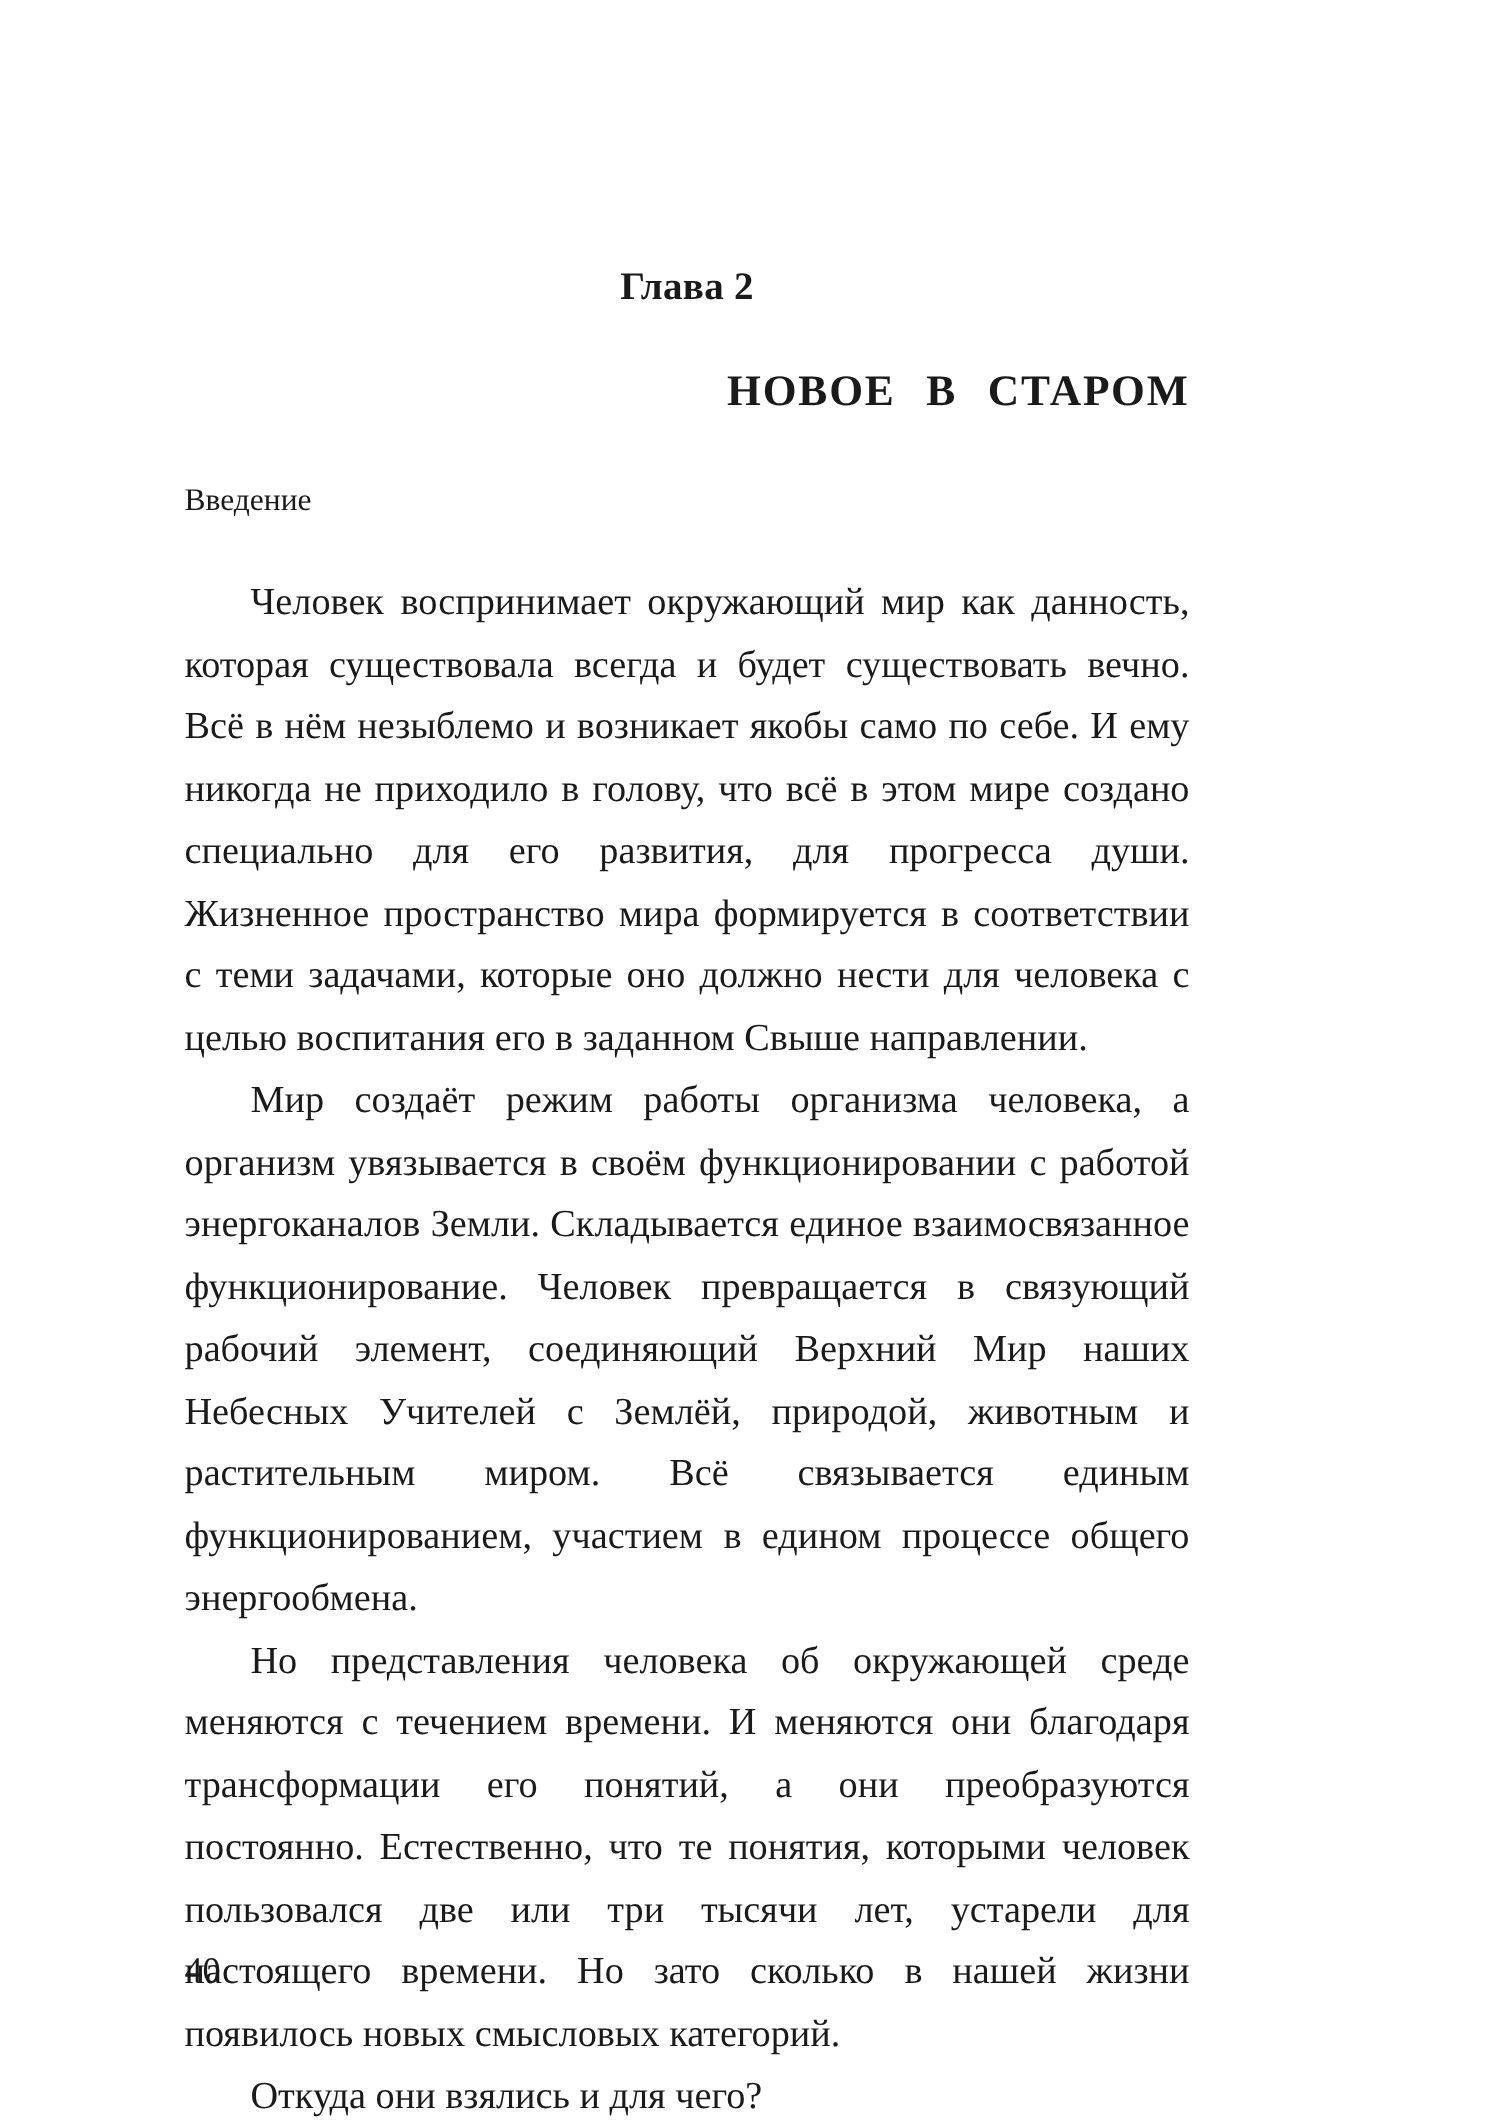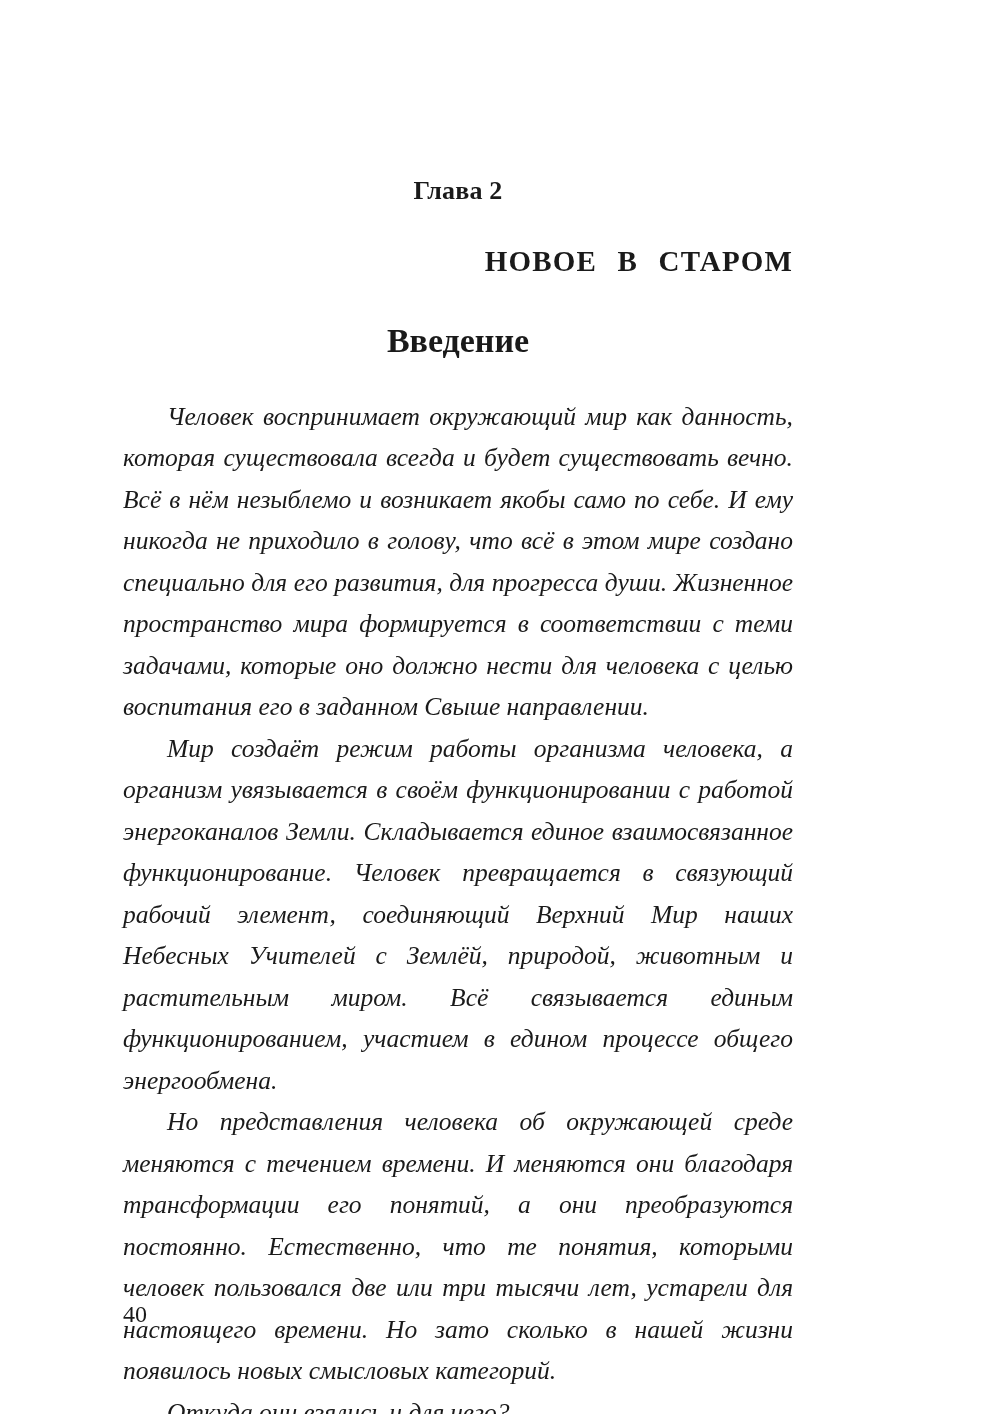--- a/index.html
+++ b/index.html
@@ -48,36 +48,34 @@
     font-weight: bold;
     font-size: 29px;
     line-height: 1.2;
     letter-spacing: 1.2px;
     word-spacing: 12px;
     margin: 0 0 42px 0;
     text-transform: uppercase;
   }
 
   .section-title {
-    text-align: center;
-    font-weight: bold;
-    font-size: 34px;
+    font-weight: normal;
+    font-size: 21px;
     line-height: 1.2;
     margin: 0 0 34px 0;
   }
 
   .body-text p {
     margin: 0;
     text-align: justify;
     text-justify: inter-word;
     font-size: 25.5px;
     line-height: 41.5px;
     text-indent: 44px;
     hyphens: manual;
-    font-style: italic;
   }
 
   .page-number {
     position: absolute;
     left: 123px;
     width: 670px;
     top: 1300px;
     text-align: left;
     font-size: 24px;
     line-height: 1.2;

